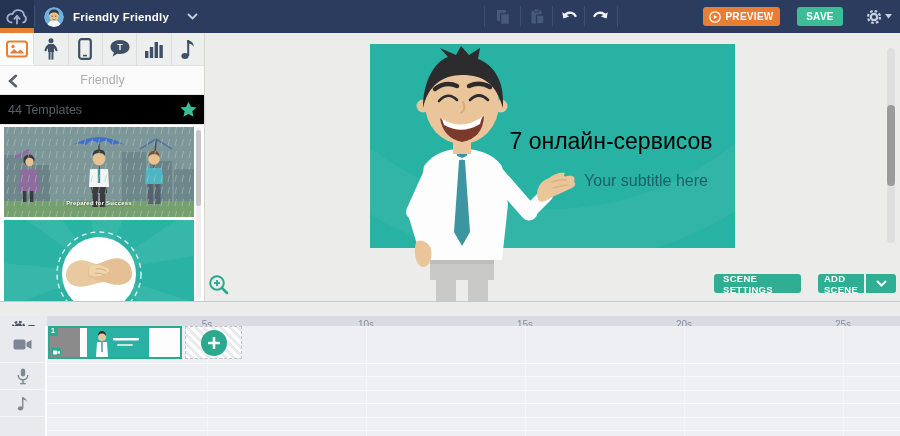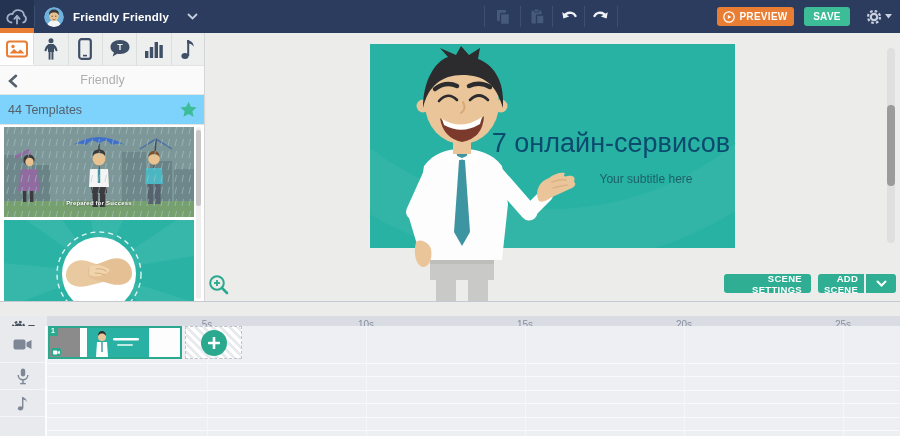--- a/index.html
+++ b/index.html
@@ -10,56 +10,56 @@
   .topbar { position:absolute; left:0; top:0; width:900px; height:33px; background:#2b3c5e; z-index:20; }
   .logo-box { position:absolute; left:0; top:0; width:34px; height:33px; background:#243352; display:flex; align-items:center; justify-content:center; cursor:pointer; }
   .orange-accent { position:absolute; left:0; top:28px; width:34px; height:5px; background:#e87d33; z-index:21; }
   .tb-divider { position:absolute; top:6px; width:1px; height:21px; background:#3d5070; }
   .project-switcher { position:absolute; left:38px; top:0; width:165px; height:33px; display:flex; align-items:center; cursor:pointer; }
   .avatar { width:20px; height:20px; border-radius:50%; overflow:hidden; margin-left:6px; flex:0 0 auto; }
   .project-name { color:#fff; font-size:11.5px; font-weight:bold; margin-left:9px; letter-spacing:.2px; white-space:nowrap; }
   .proj-chevron { position:absolute; right:5px; top:13px; }
   .edit-icons { position:absolute; left:484px; top:0; height:33px; }
   .edit-btn { position:absolute; top:0; width:31px; height:33px; display:flex; align-items:center; justify-content:center; cursor:pointer; }
-  .topbar-right { position:absolute; right:8px; top:7px; display:flex; gap:10px; }
+  .topbar-right { position:absolute; right:8px; top:7px; display:flex; gap:17px; }
   .btn-preview { width:77px; height:19px; background:#e87d33; border-radius:3px; color:#fff; font-size:10px; font-weight:bold; display:flex; align-items:center; justify-content:center; gap:4px; letter-spacing:.3px; cursor:pointer; }
   .btn-save { width:46px; height:19px; background:#3cbd97; border-radius:3px; color:#fff; font-size:10px; font-weight:bold; display:flex; align-items:center; justify-content:center; letter-spacing:.3px; cursor:pointer; }
   .gear-top { display:flex; align-items:center; gap:3px; cursor:pointer; margin-left:6px; }
 
   
   .tabbar { position:absolute; left:0; top:33px; width:205px; height:33px; display:flex; background:#edefef; z-index:12; border-bottom:1px solid #e3e3e3; }
   .tab { flex:1 1 0; display:flex; align-items:center; justify-content:center; border-right:1px solid #dcdede; cursor:pointer; }
   .tab.active { background:#fff; border-bottom:1px solid #fff; }
 
   
   .side-panel { position:absolute; left:0; top:66px; width:205px; height:235px; background:#fff; z-index:12; }
   .side-border { position:absolute; left:204px; top:33px; width:1px; height:268px; background:#d6d6d6; z-index:13; }
   .concepts-bar { position:absolute; left:0; top:0; width:205px; height:29px; background:#fafafa; border-bottom:1px solid #e6e6e6; }
   .concepts-back { position:absolute; left:6px; top:8px; width:14px; height:14px; cursor:pointer; }
   .concepts-title { position:absolute; left:0; top:7px; width:205px; text-align:center; color:#aeaeae; font-size:12.5px; }
-  .tpl-header { position:absolute; left:0; top:29px; width:205px; height:30px; background:#7dd3fc; border-bottom:1px solid #e4e4e4; box-shadow:0 1px 2px rgba(0,0,0,.06); }
+  .tpl-header { position:absolute; left:0; top:29px; width:205px; height:30px; background:#000000; border-bottom:1px solid #e4e4e4; box-shadow:0 1px 2px rgba(0,0,0,.06); }
   .tpl-count { position:absolute; left:8px; top:8px; color:#55606b; font-size:12.5px; }
   .tpl-star { position:absolute; right:8px; top:6px; cursor:pointer; }
   .tpl-list { position:absolute; left:0; top:59px; width:205px; height:176px; background:#fff; overflow:hidden; }
   .thumb { position:absolute; left:4px; width:190px; cursor:pointer; overflow:hidden; }
   .thumb1 { top:2px; height:90px; }
   .thumb2 { top:95px; height:81px; }
   .thumb-caption { position:absolute; left:0; bottom:11px; width:100%; text-align:center; color:#fff; font-size:6px; font-weight:bold; text-shadow:0 0 2px rgba(0,0,0,.65); letter-spacing:.2px; }
   .list-scroll-track { position:absolute; right:4px; top:2px; width:5px; height:172px; background:#efefef; border-radius:3px; }
   .list-scroll-thumb { position:absolute; right:4px; top:5px; width:5px; height:76px; background:#c6c6c6; border-radius:3px; cursor:pointer; }
 
   
   .canvas { position:absolute; left:370px; top:44px; width:365px; height:204px; background:#27b2a3; overflow:hidden; z-index:1; }
   .arc1 { position:absolute; left:-170px; top:-480px; width:700px; height:700px; border:55px solid rgba(255,255,255,.05); border-radius:50%; }
   .arc2 { position:absolute; left:-320px; top:-660px; width:1040px; height:1040px; border:70px solid rgba(255,255,255,.04); border-radius:50%; }
-  .canvas-title { position:absolute; left:91px; top:84px; width:300px; text-align:center; color:#0c4a6e; font-size:27px; }
-  .canvas-subtitle { position:absolute; left:176px; top:128px; width:200px; text-align:center; color:#1d6168; font-size:12px; }
+  .canvas-title { position:absolute; left:91px; top:84px; width:300px; text-align:center; color:#000000; font-size:23px; }
+  .canvas-subtitle { position:absolute; left:176px; top:128px; width:200px; text-align:center; color:#1d6168; font-size:16px; }
   .character { position:absolute; left:390px; top:46px; width:195px; height:256px; z-index:3; }
   .zoom-btn { position:absolute; left:208px; top:274px; width:22px; height:22px; cursor:pointer; z-index:4; }
-  .stage-buttons { position:absolute; top:274px; right:4px; display:flex; gap:7px; z-index:4;text-align:right; }
+  .stage-buttons { position:absolute; top:274px; right:4px; display:flex; gap:17px; z-index:4; }
   .btn-teal { height:19px; background:#2fae93; border-radius:3px; color:#fff; font-size:9.5px; font-weight:bold; display:flex; align-items:center; justify-content:center; letter-spacing:.3px; cursor:pointer; padding:0 9px; }
   .btn-scene-settings { width:87px; }
   .btn-add-scene { width:46px; border-radius:3px 0 0 3px; }
   .btn-add-caret { width:30px; border-radius:0 3px 3px 0; margin-left:2px; padding:0; }
   .v-scroll-track { position:absolute; left:887px; top:48px; width:8px; height:195px; background:#dfdfdf; border-radius:4px; z-index:4; }
   .v-scroll-thumb { position:absolute; left:887px; top:105px; width:8px; height:81px; background:#9b9b9b; border-radius:4px; z-index:5; cursor:pointer; }
 
   
   .timeline { position:absolute; left:0; top:301px; width:900px; height:135px; z-index:15; border-top:1px solid #c5cad2; }
   .tl-ruler-row { position:absolute; left:0; top:14px; width:900px; height:30px;padding-left:48px; }

